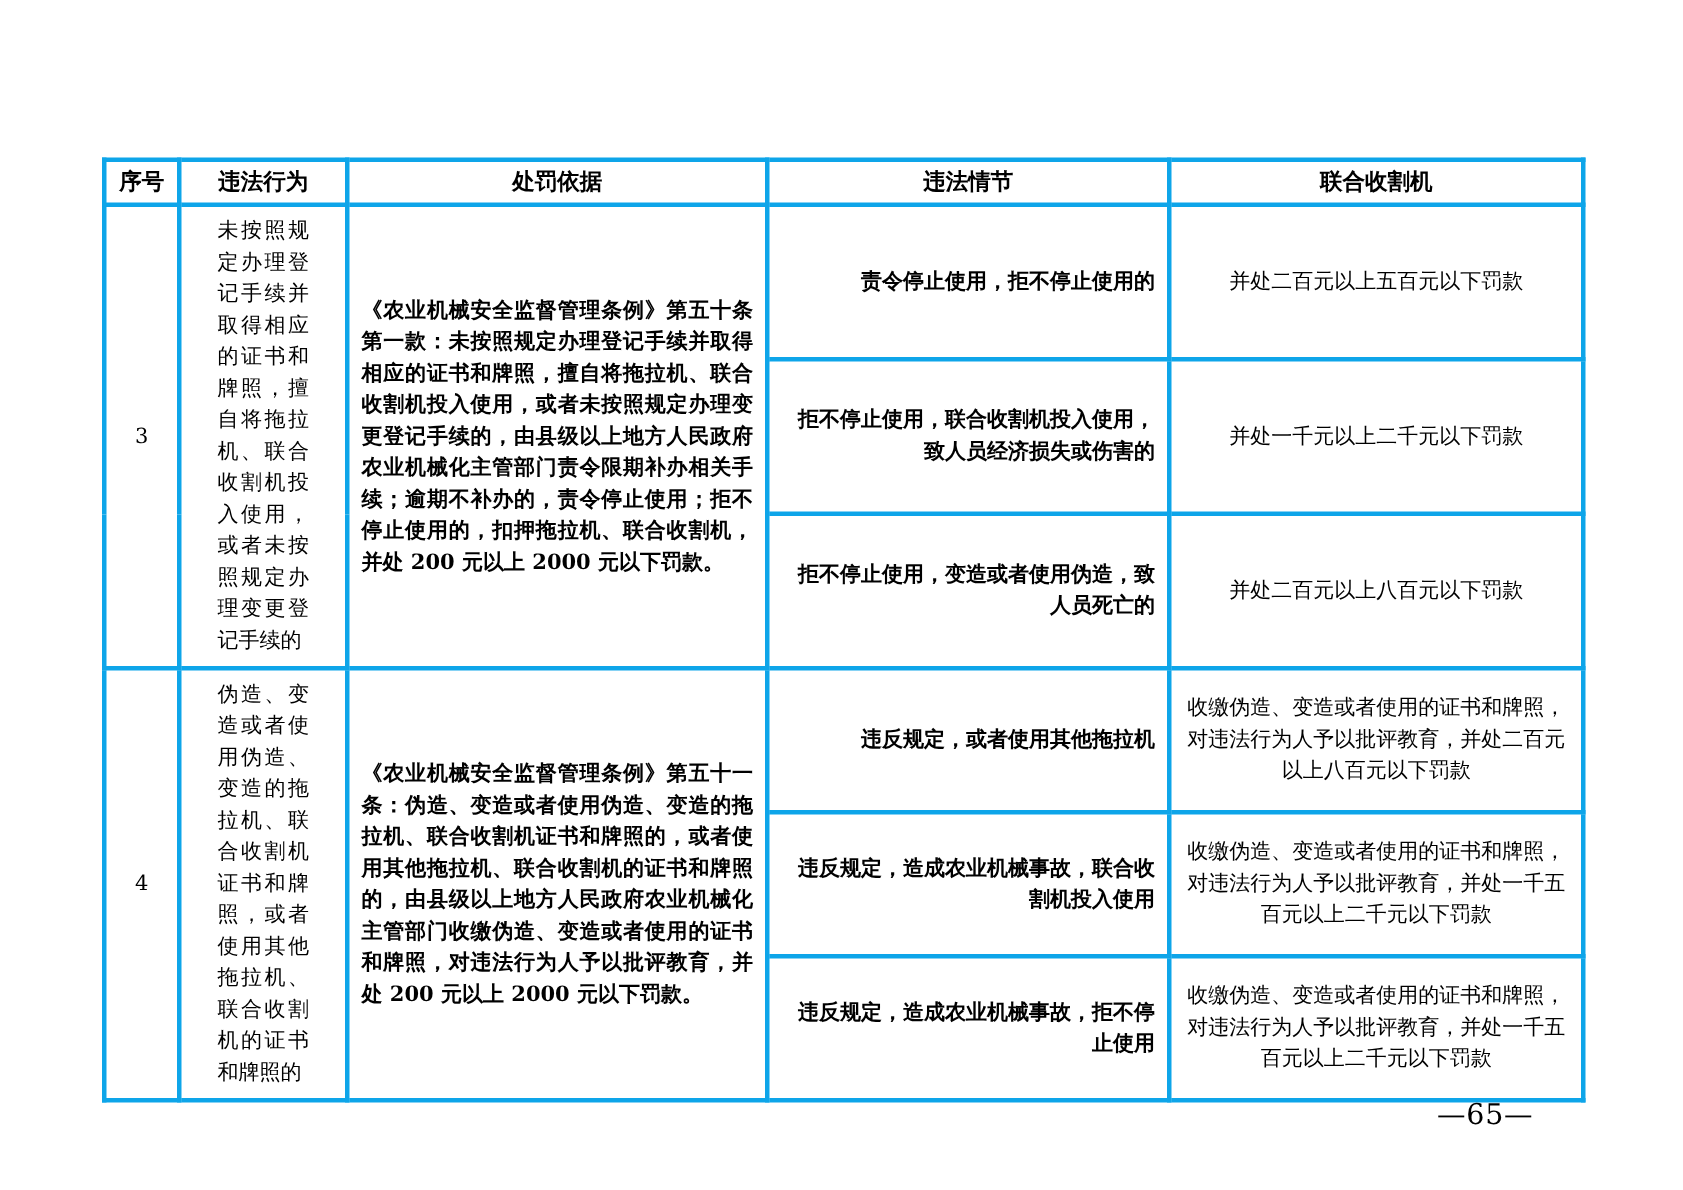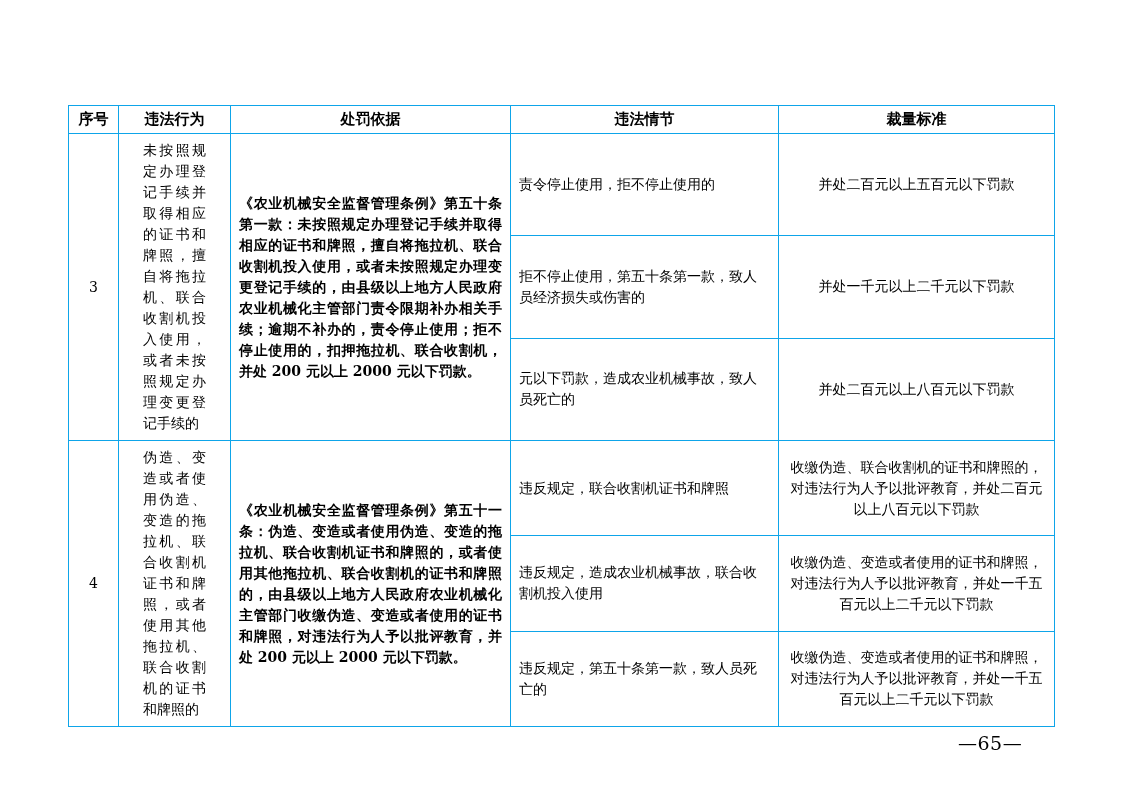--- a/index.html
+++ b/index.html
@@ -23,21 +23,21 @@
     width: 986px;
     border-collapse: collapse;
     table-layout: fixed;
   }
   table.rules col.c1 { width: 50px; }
   table.rules col.c2 { width: 112px; }
   table.rules col.c3 { width: 280px; }
   table.rules col.c4 { width: 268px; }
   table.rules col.c5 { width: 276px; }
   table.rules th, table.rules td {
-    border: 1px solid #0ea5e9;
+    border: 3px solid #0ea5e9;
     font-size: 14px;
     line-height: 21px;
     vertical-align: middle;
     word-break: break-all;
   }
   table.rules th {
     font-weight: bold;
     text-align: center;
     height: 19px;
     line-height: 19px;
@@ -53,21 +53,22 @@
     text-align: justify;
   }
   td.cell-basis {
     padding: 6px 8px;
     text-align: justify;
     font-weight: bold;
   }
   td.cell-circ {
     padding: 6px 8px;
     height: 72px;
-    text-align: left;
+    text-align: right;
+    font-weight: bold;
   }
   td.cell-std {
     padding: 6px 8px;
     height: 72px;
     text-align: center;
   }
   .page-number {
     position: absolute;
     left: 958px;
     top: 732px;
@@ -88,54 +89,54 @@
         <col class="c3">
         <col class="c4">
         <col class="c5">
     </colgroup>
     <thead>
       <tr>
         <th>序号</th>
         <th>违法行为</th>
         <th>处罚依据</th>
         <th>违法情节</th>
-        <th>裁量标准</th>
+        <th>联合收割机</th>
       </tr>
     </thead>
     <tbody>
 
       <tr>
         <td class="cell-index" rowspan="3">3</td>
         <td class="cell-behavior" rowspan="3">未按照规定办理登记手续并取得相应的证书和牌照，擅自将拖拉机、联合收割机投入使用，或者未按照规定办理变更登记手续的</td>
         <td class="cell-basis" rowspan="3">《农业机械安全监督管理条例》第五十条第一款：未按照规定办理登记手续并取得相应的证书和牌照，擅自将拖拉机、联合收割机投入使用，或者未按照规定办理变更登记手续的，由县级以上地方人民政府农业机械化主管部门责令限期补办相关手续；逾期不补办的，责令停止使用；拒不停止使用的，扣押拖拉机、联合收割机，并处 200 元以上 2000 元以下罚款。</td>
         <td class="cell-circ">责令停止使用，拒不停止使用的</td>
         <td class="cell-std">并处二百元以上五百元以下罚款</td>
       </tr>
       <tr>
-        <td class="cell-circ">拒不停止使用，第五十条第一款，致人员经济损失或伤害的</td>
+        <td class="cell-circ">拒不停止使用，联合收割机投入使用，致人员经济损失或伤害的</td>
         <td class="cell-std">并处一千元以上二千元以下罚款</td>
       </tr>
       <tr>
-        <td class="cell-circ">元以下罚款，造成农业机械事故，致人员死亡的</td>
+        <td class="cell-circ">拒不停止使用，变造或者使用伪造，致人员死亡的</td>
         <td class="cell-std">并处二百元以上八百元以下罚款</td>
       </tr>
 
       <tr>
         <td class="cell-index" rowspan="3">4</td>
         <td class="cell-behavior" rowspan="3">伪造、变造或者使用伪造、变造的拖拉机、联合收割机证书和牌照，或者使用其他拖拉机、联合收割机的证书和牌照的</td>
         <td class="cell-basis" rowspan="3">《农业机械安全监督管理条例》第五十一条：伪造、变造或者使用伪造、变造的拖拉机、联合收割机证书和牌照的，或者使用其他拖拉机、联合收割机的证书和牌照的，由县级以上地方人民政府农业机械化主管部门收缴伪造、变造或者使用的证书和牌照，对违法行为人予以批评教育，并处 200 元以上 2000 元以下罚款。</td>
-        <td class="cell-circ">违反规定，联合收割机证书和牌照</td>
-        <td class="cell-std">收缴伪造、联合收割机的证书和牌照的，对违法行为人予以批评教育，并处二百元以上八百元以下罚款</td>
+        <td class="cell-circ">违反规定，或者使用其他拖拉机</td>
+        <td class="cell-std">收缴伪造、变造或者使用的证书和牌照，对违法行为人予以批评教育，并处二百元以上八百元以下罚款</td>
       </tr>
       <tr>
         <td class="cell-circ">违反规定，造成农业机械事故，联合收割机投入使用</td>
         <td class="cell-std">收缴伪造、变造或者使用的证书和牌照，对违法行为人予以批评教育，并处一千五百元以上二千元以下罚款</td>
       </tr>
       <tr>
-        <td class="cell-circ">违反规定，第五十条第一款，致人员死亡的</td>
+        <td class="cell-circ">违反规定，造成农业机械事故，拒不停止使用</td>
         <td class="cell-std">收缴伪造、变造或者使用的证书和牌照，对违法行为人予以批评教育，并处一千五百元以上二千元以下罚款</td>
       </tr>
     </tbody>
   </table>
 
   <div class="page-number">—65—</div>
 
 </div>
 
 </body></html>

